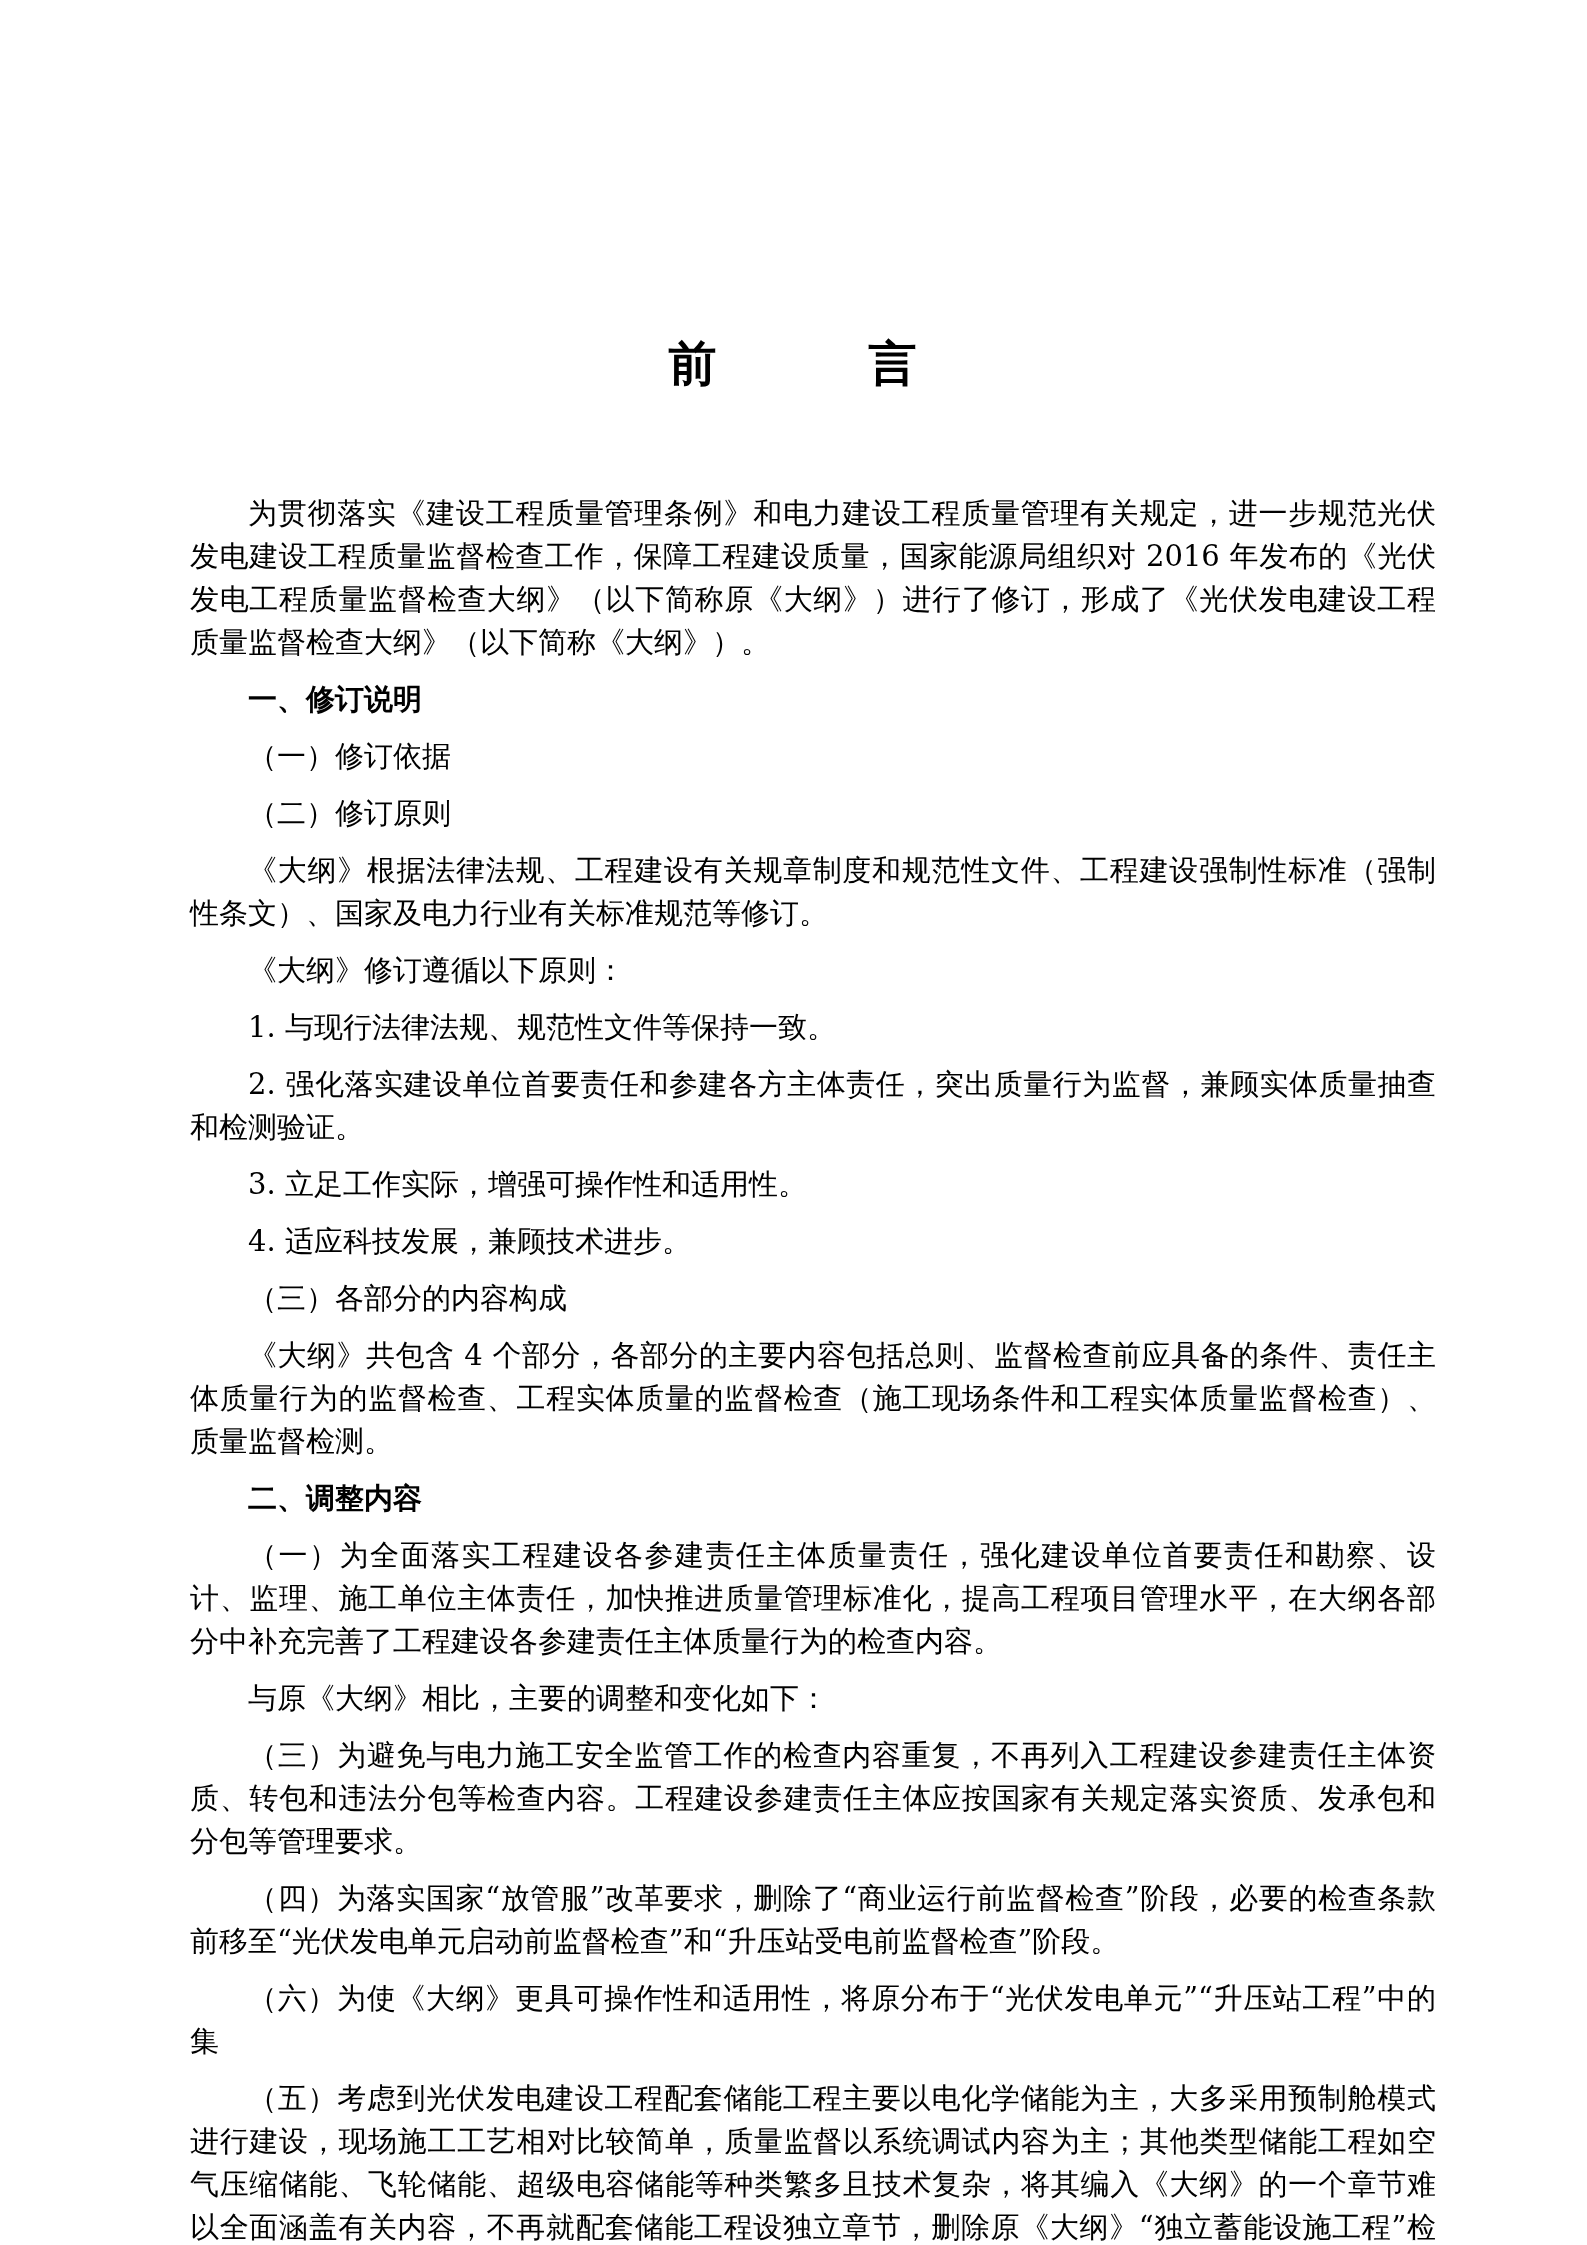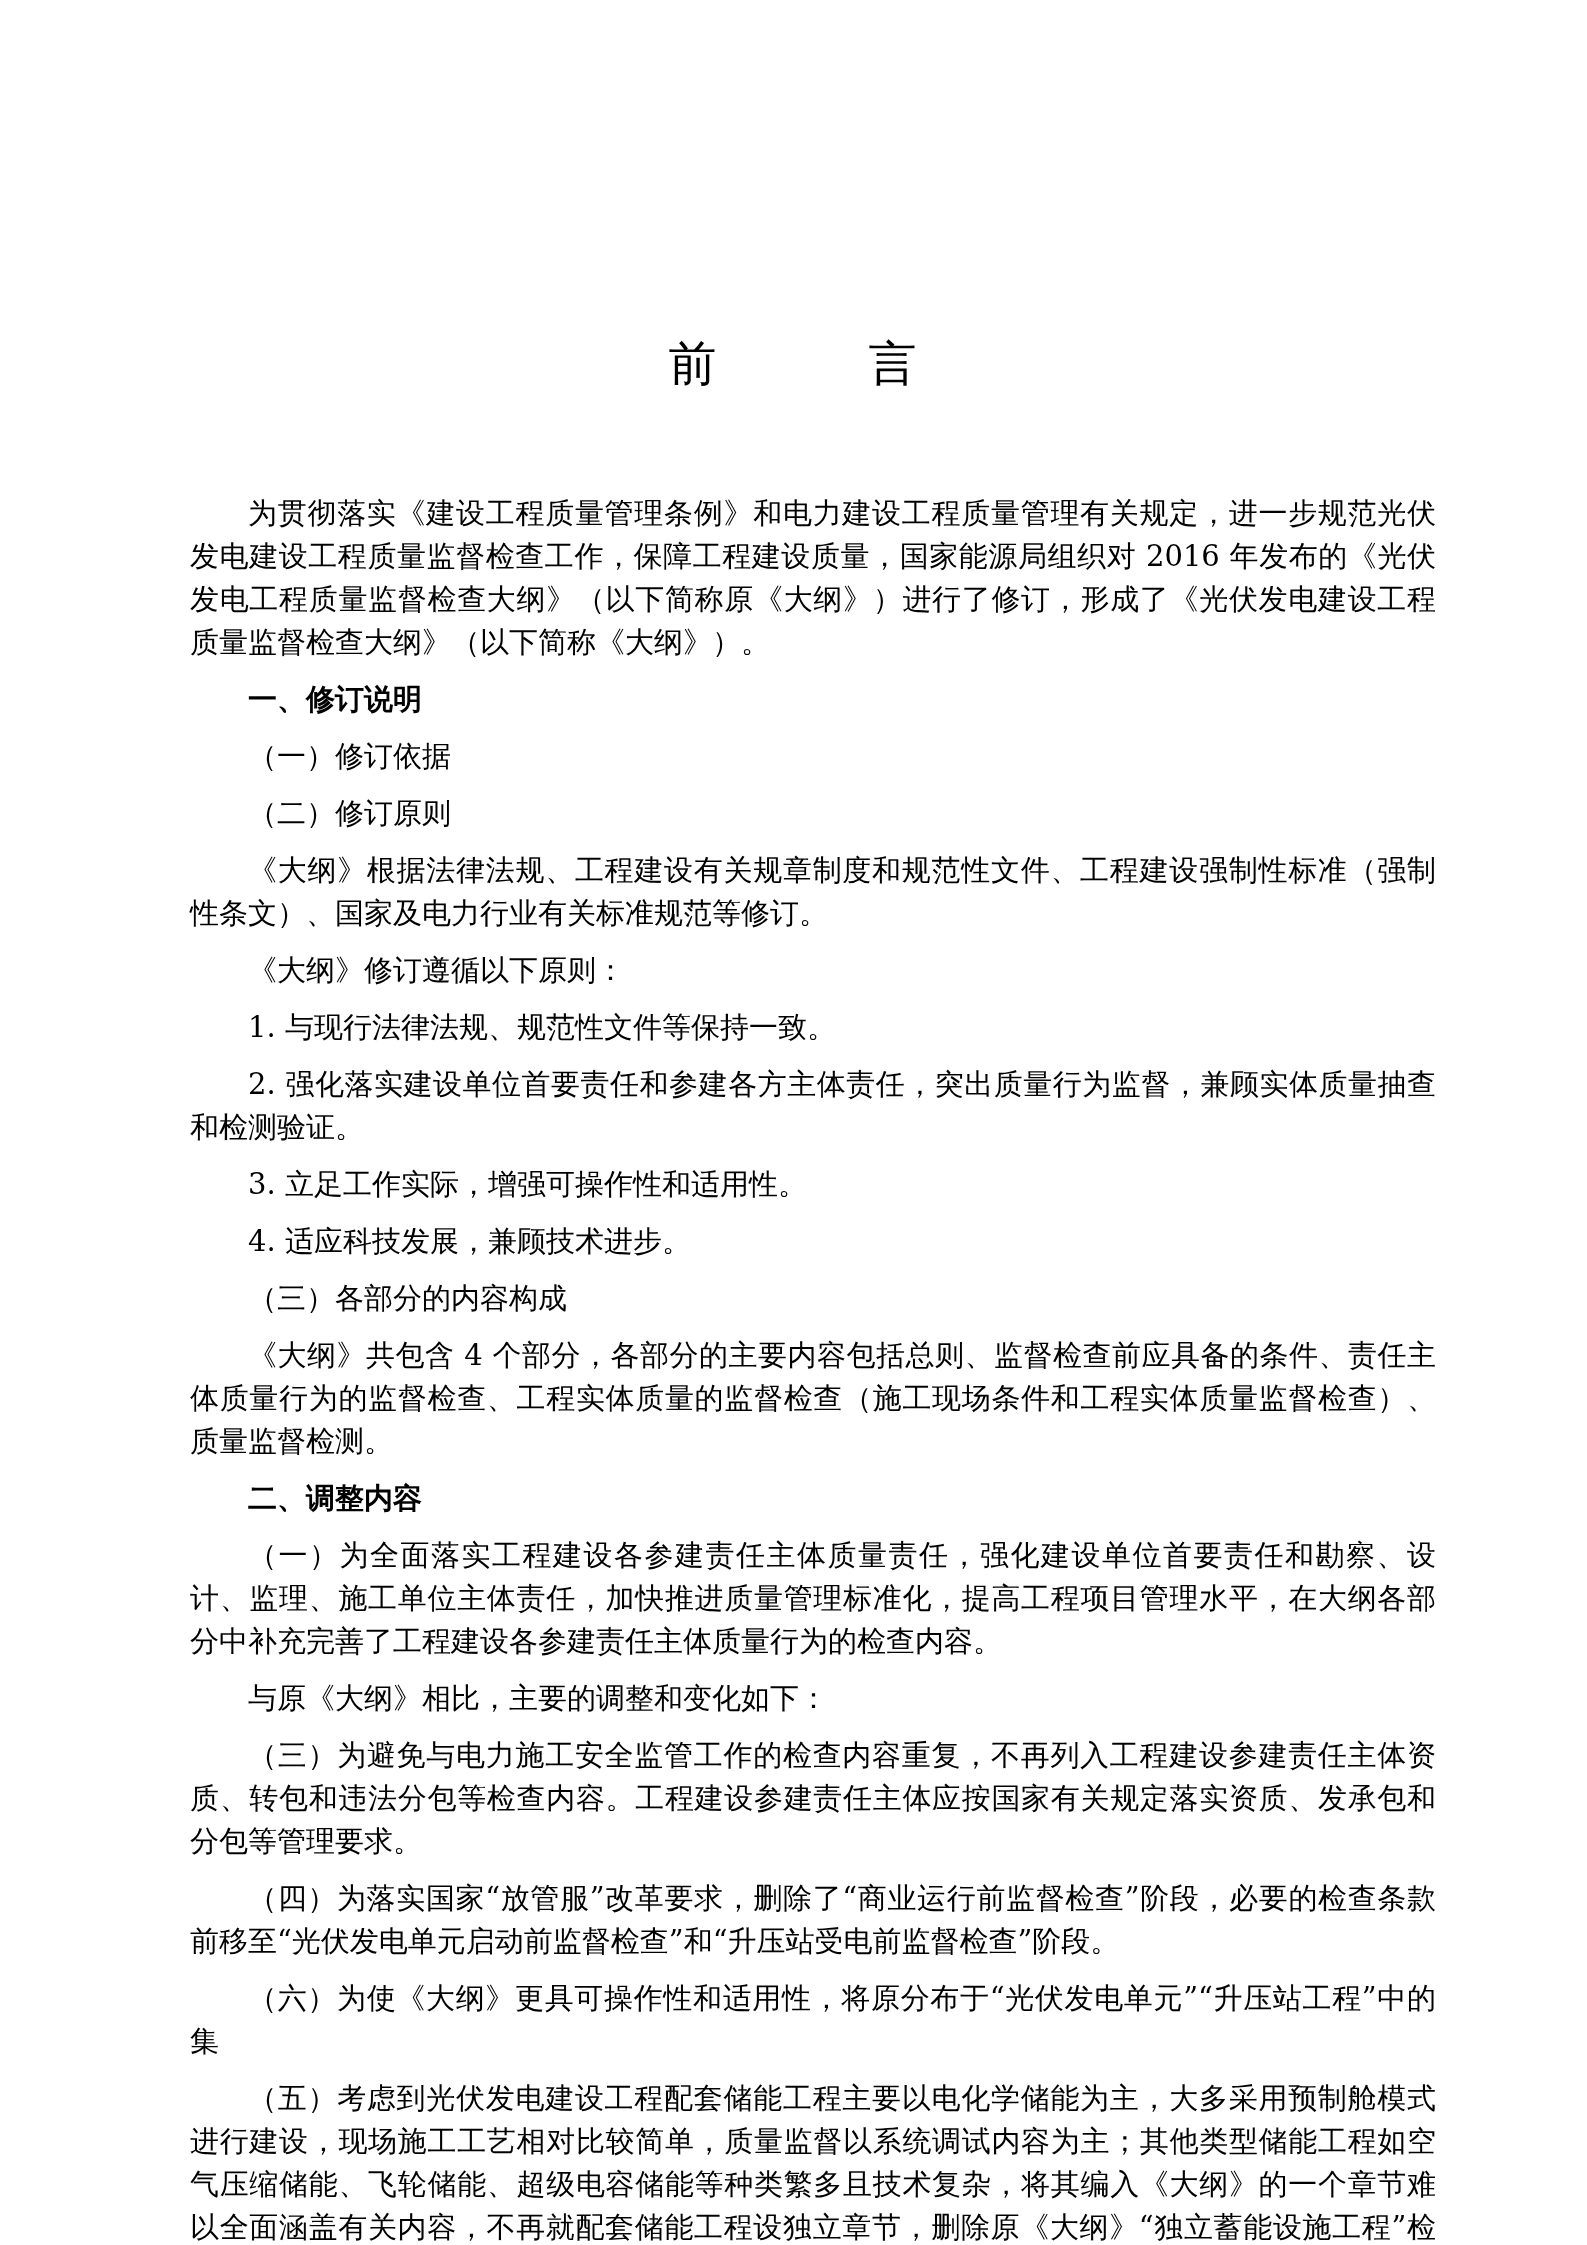--- a/index.html
+++ b/index.html
@@ -18,21 +18,21 @@
   }
   .doc-title {
     position: absolute;
     top: 336px;
     left: 0;
     right: 0;
     margin: 0;
     text-align: center;
     font-size: 48px;
     line-height: 1.15;
-    font-weight: 400;
+    font-weight: 700;
     font-family: "DejaVu Serif", "Liberation Serif", serif;
     letter-spacing: 2px;
   }
   .doc-body {
     position: absolute;
     top: 478px;
     left: 176px;
     width: 1274px;
     font-size: 29px;
     line-height: 43px;

